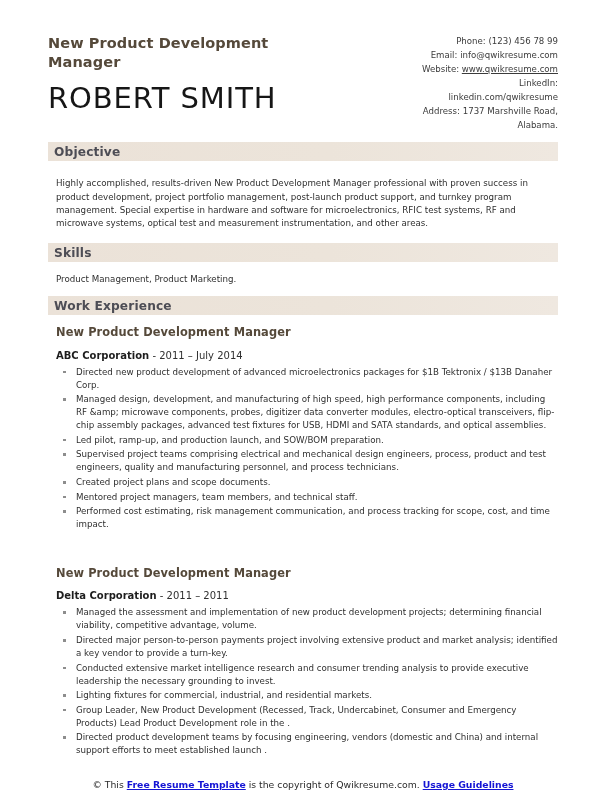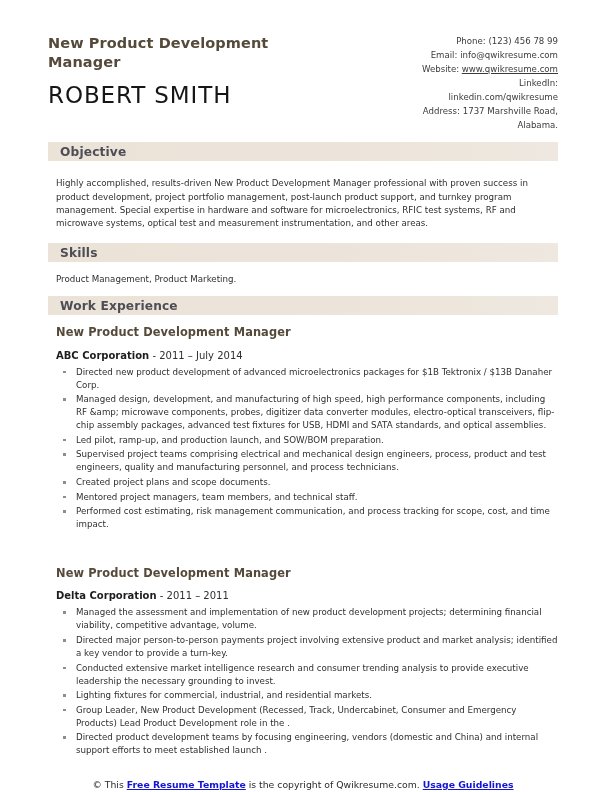--- a/index.html
+++ b/index.html
@@ -35,21 +35,21 @@
     padding-top: 4px;
   }
   .job-headline {
     font-size: 14.5px;
     font-weight: bold;
     color: #55493a;
     line-height: 1.32;
     letter-spacing: 0.1px;
   }
   .person-name {
-    font-size: 23px;
+    font-size: 29px;
     font-weight: normal;
     color: #161616;
     letter-spacing: 0.9px;
     margin-top: 11px;
     line-height: 1.1;
     white-space: nowrap;
   }
   .header-right {
     text-align: right;
     font-size: 8.6px;
@@ -63,21 +63,21 @@
     color: #3b3b3b;
     text-decoration: underline;
   }
 
   
   .section-bar {
     background: linear-gradient(to right, #ebe2d8 0%, #ece4da 55%, #efe8e0 100%);
     height: 19px;
     display: flex;
     align-items: center;
-    padding-left: 12px;
+    padding-left: 6px;
     margin-top: 4px;
   }
   .section-bar-title {
     font-size: 12.2px;
     font-weight: bold;
     color: #4d4d55;
     letter-spacing: 0.15px;
   }
 
   

